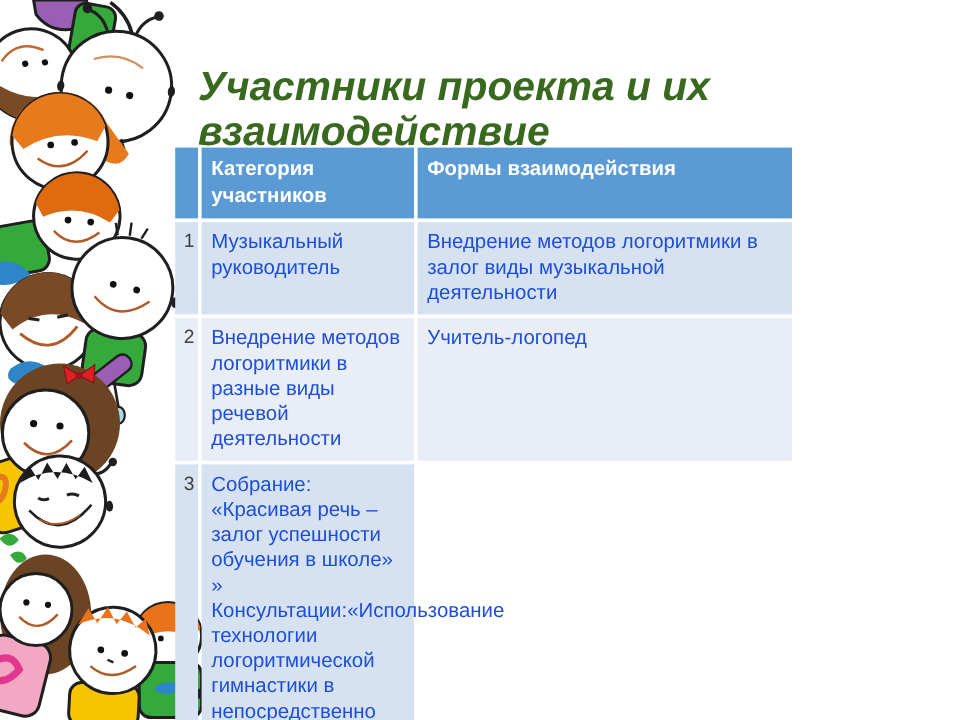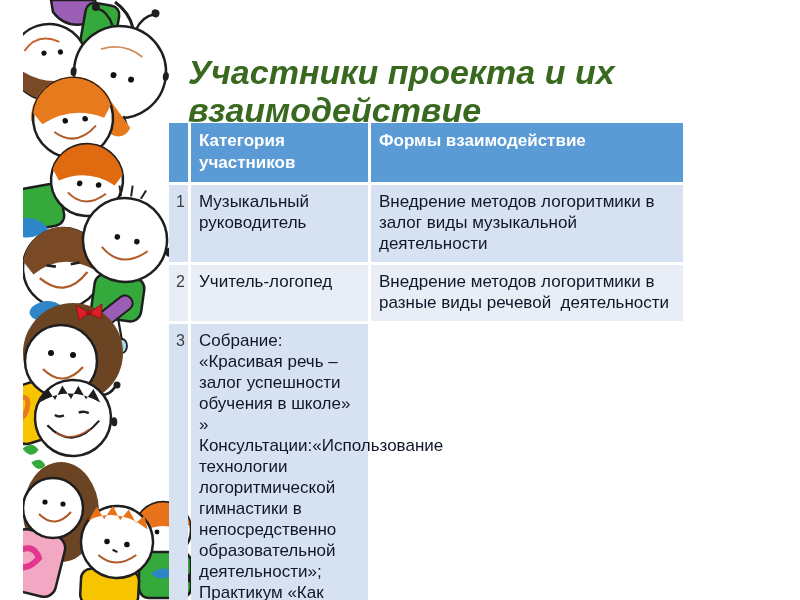--- a/index.html
+++ b/index.html
@@ -1,35 +1,35 @@
 <!DOCTYPE html>
 <html><head>
 <meta charset="utf-8">
 <style>
   html,body{margin:0;padding:0;}
   body{
     width:800px;height:600px;background:#ffffff;position:relative;overflow:hidden;
     font-family:"Liberation Sans", sans-serif;
   }
-  .slide{position:absolute;inset:0;background:#ffffff;margin-left:23px;}
+  .slide{position:absolute;inset:0;background:#ffffff;}
 
   
   .title{
     position:absolute;left:165px;top:30px;width:520px;
     font-size:34px;font-weight:bold;font-style:italic;
     color:#38691F;line-height:1.12;letter-spacing:0;
   }
 
   
   .ptable{
     position:absolute;left:146px;top:123px;width:514px;
     display:grid;grid-template-columns:19px 177px 1fr;
     column-gap:3px;row-gap:3px;
   }
-  .cell{font-size:17px;line-height:21px;color:#0f172a;padding:6px 8px 8px 8px;white-space:pre-wrap;}
+  .cell{font-size:17px;line-height:21px;color:#1d4ed8;padding:6px 8px 8px 8px;white-space:pre-wrap;}
   .cell-num{padding:6px 3px 0 0;text-align:right;font-size:16px;color:#3F3F3F;}
   .hdr{background:#5B9BD5;color:#ffffff;font-weight:bold;font-size:17px;line-height:22px;padding:7px 8px 8px 8px;}
   .hdr-num{background:#5B9BD5;padding:0;}
   .row-odd{background:#D6E2F1;}
   .row-even{background:#E9EEF6;}
 
   
   .kids{position:absolute;left:0;top:0;width:300px;height:600px;}
 </style>
 </head>
@@ -176,27 +176,27 @@
       <ellipse cx="-37" cy="4" rx="3" ry="4.5" fill="#1f1f1f"></ellipse>
     </g>
   </svg>
 
   <h1 class="title">Участники проекта и их взаимодействие</h1>
 
   <div class="ptable">
 
     <div class="hdr hdr-num"></div>
     <div class="hdr">Категория участников</div>
-    <div class="hdr">Формы взаимодействие</div>
+    <div class="hdr">Формы взаимодействия</div>
 
     <div class="cell cell-num row-odd">1</div>
     <div class="cell row-odd">Музыкальный руководитель</div>
     <div class="cell row-odd">Внедрение методов логоритмики в залог виды музыкальной деятельности</div>
 
     <div class="cell cell-num row-even">2</div>
+    <div class="cell row-even">Внедрение методов логоритмики в разные виды речевой  деятельности</div>
     <div class="cell row-even">Учитель-логопед</div>
-    <div class="cell row-even">Внедрение методов логоритмики в разные виды речевой  деятельности</div>
 
     <div class="cell cell-num row-odd">3</div>
     <div class="cell row-odd">Собрание: «Красивая речь – залог успешности обучения в школе» » Консультации:«Использование технологии логоритмической гимнастики в непосредственно образовательной деятельности»; Практикум «Как сделать увлекательными занятия дома»; Традиционные мероприятия (развлечения, дни достижений).</div>
   </div>
 
 </div>
 
 </body></html>

